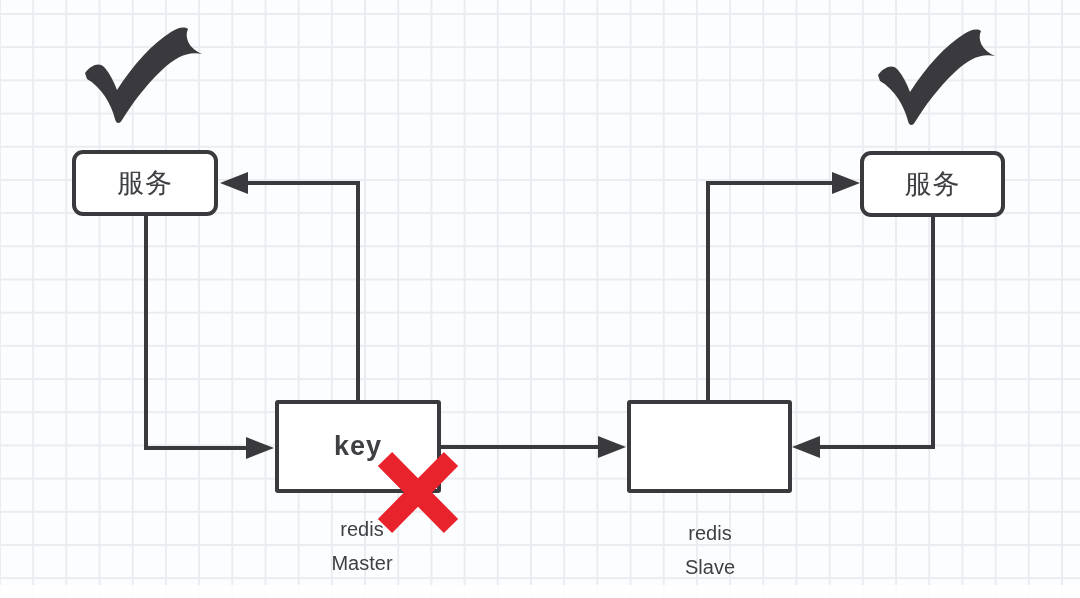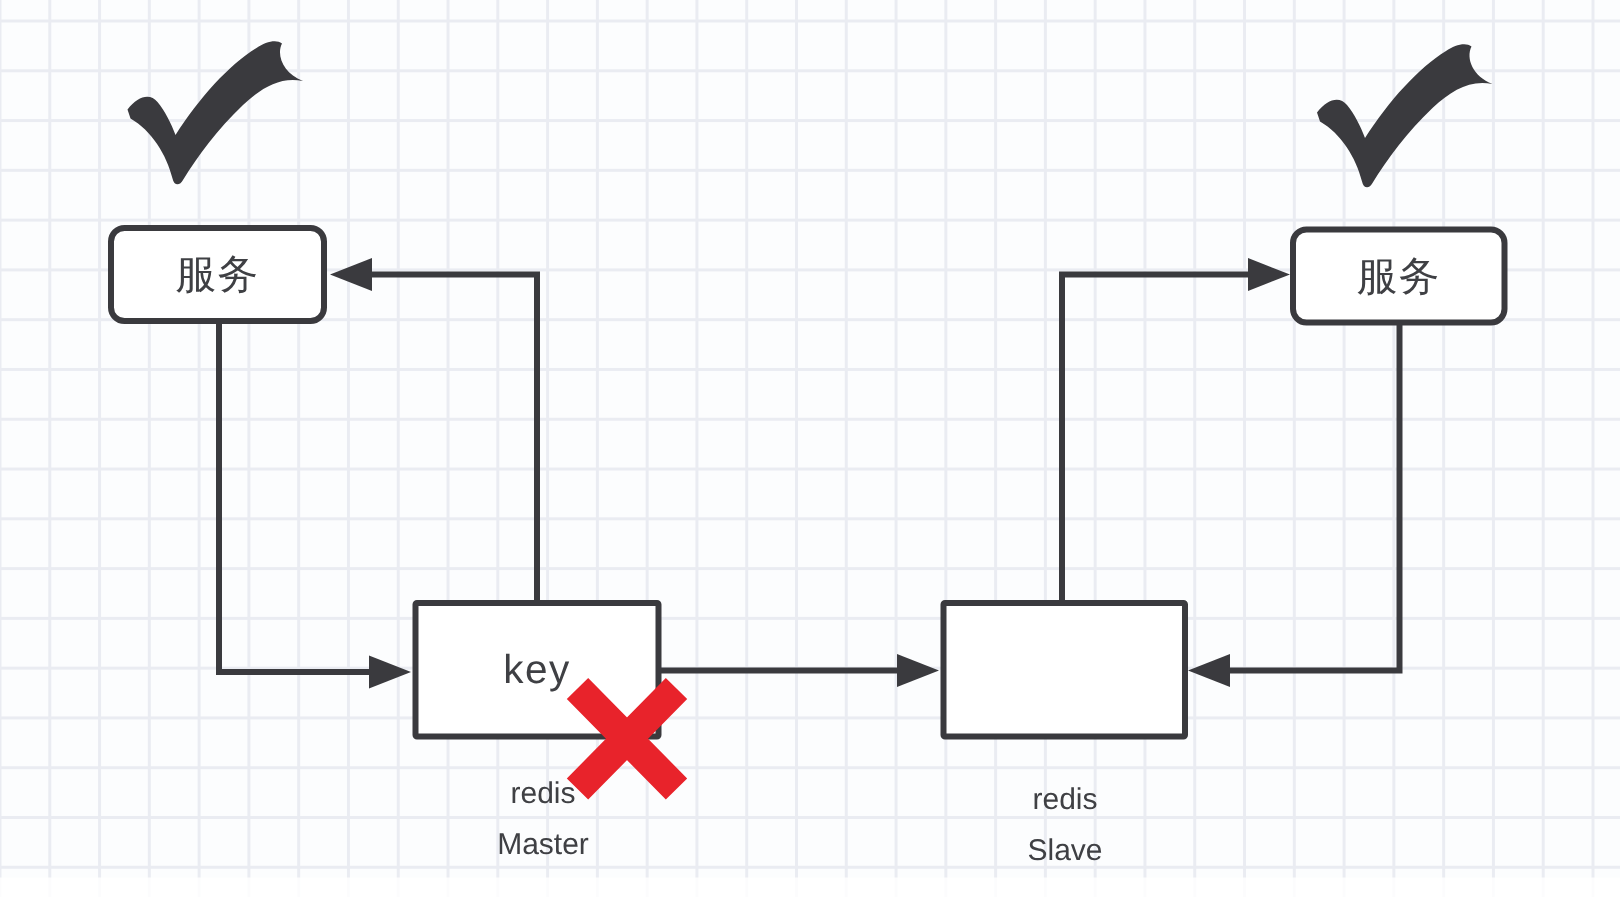--- a/index.html
+++ b/index.html
@@ -41,21 +41,21 @@
     position:absolute;
     z-index:2;
     background:var(--node-fill);
     border:4px solid var(--line);
     display:flex;align-items:center;justify-content:center;
     color:var(--text);
     font-size:27px;
     letter-spacing:1px;
   }
   .node.rounded{border-radius:11px;}
-  .node.rect{border-radius:3px;}
+  .node.rect{border-radius:3px;font-weight:bold;}
   .node-label{white-space:nowrap;}
   .caption{
     position:absolute;
     z-index:2;
     color:var(--text);
     font-size:20px;
     line-height:34px;
     text-align:center;
     white-space:pre-line;
   }

